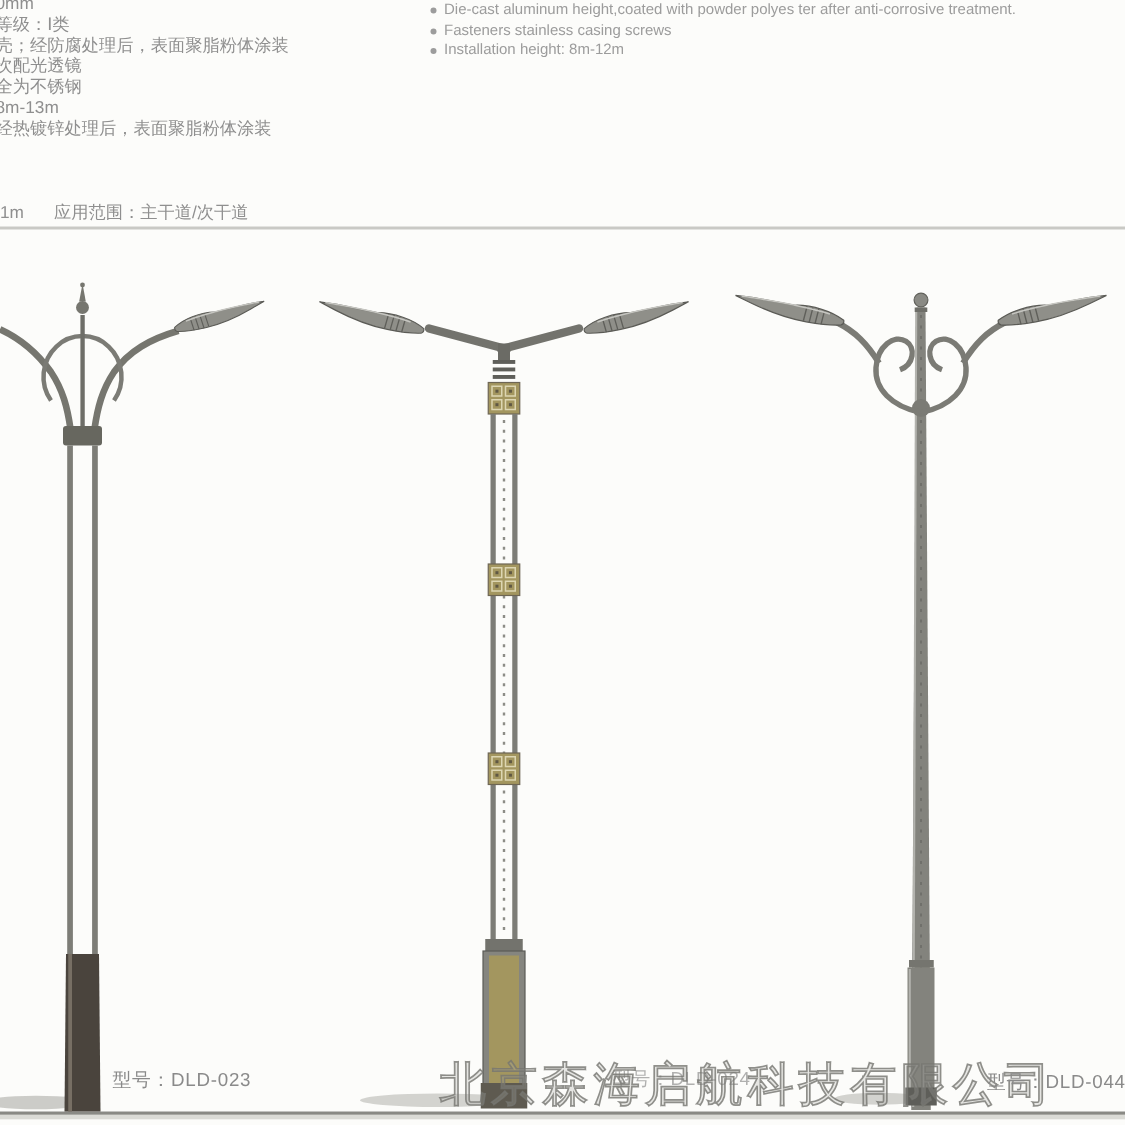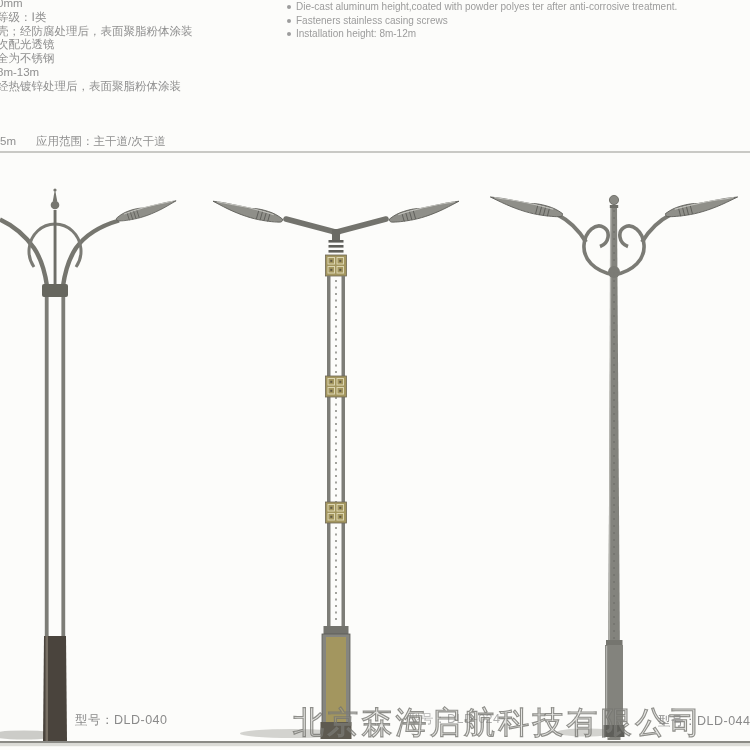--- a/index.html
+++ b/index.html
@@ -80,21 +80,21 @@
       <span class="bullet"></span>
       <span>Fasteners stainless casing screws</span>
     </div>
   <div class="en-line">
       <span class="bullet"></span>
       <span>Installation height: 8m-12m</span>
     </div>
 </div>
 
 <div class="abs app-line">
-  <span>5m</span><span class="app-range">应用范围：主干道/次干道</span>
+  <span>1m</span><span class="app-range">应用范围：主干道/次干道</span>
 </div>
 <div class="abs top-rule"></div>
 
 <svg class="scene" width="750" height="750" viewBox="0 0 750 750">
   <defs>
 
     <g id="head">
       <path d="M0,-2 C6,-4.5 11,-5.2 16,-5.4 C24,-5.8 30,-4.8 34,-3.6 L62,-1.6 L74,0 L62,2.4 C48,5.2 34,6 24,5.2 C14,4.4 5,2.8 1,1.4 C-0.5,0.6 -0.5,-0.8 0,-2 Z" fill="#8f8f89" stroke="#5b5b56" stroke-width="0.8"></path>
       <path d="M14,-4.6 L14,4.4 M18,-5 L18,4.8 M22,-5.2 L22,5.2 M26,-5 L26,5" stroke="#5f5f5a" stroke-width="0.9" fill="none"></path>
       <path d="M10,-3.8 C30,-4.8 52,-2.6 70,-0.6" stroke="#c6c6c1" stroke-width="1" fill="none"></path>
@@ -181,16 +181,16 @@
     <rect x="603.5" y="725" width="21" height="12" fill="#5e5e59"></rect>
     <g transform="translate(562,215.5) scale(-1,1) rotate(-14.5)">
         <use href="#head"></use>
       </g>
     <g transform="translate(666,215.5) rotate(-14.5)">
         <use href="#head"></use>
       </g>
   </g>
 </svg>
 
-<div class="abs model-label model-1">型号：DLD-040</div>
+<div class="abs model-label model-1">型号：DLD-023</div>
 <div class="abs model-label model-2">型号：DLD-024</div>
 <div class="abs model-label model-3">型号：DLD-044</div>
 <div class="abs watermark">北京森海启航科技有限公司</div>
 
 </body></html>

